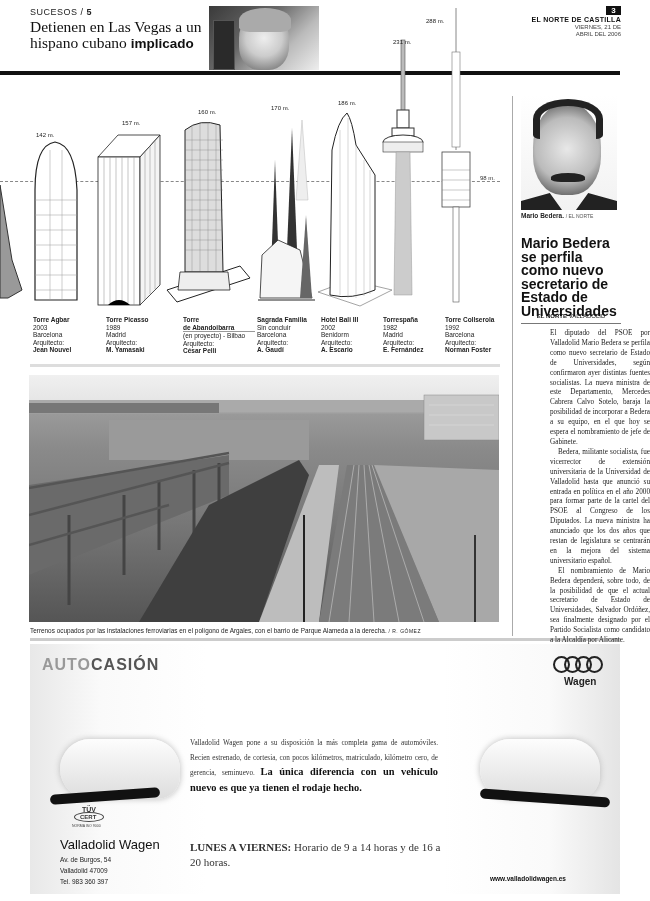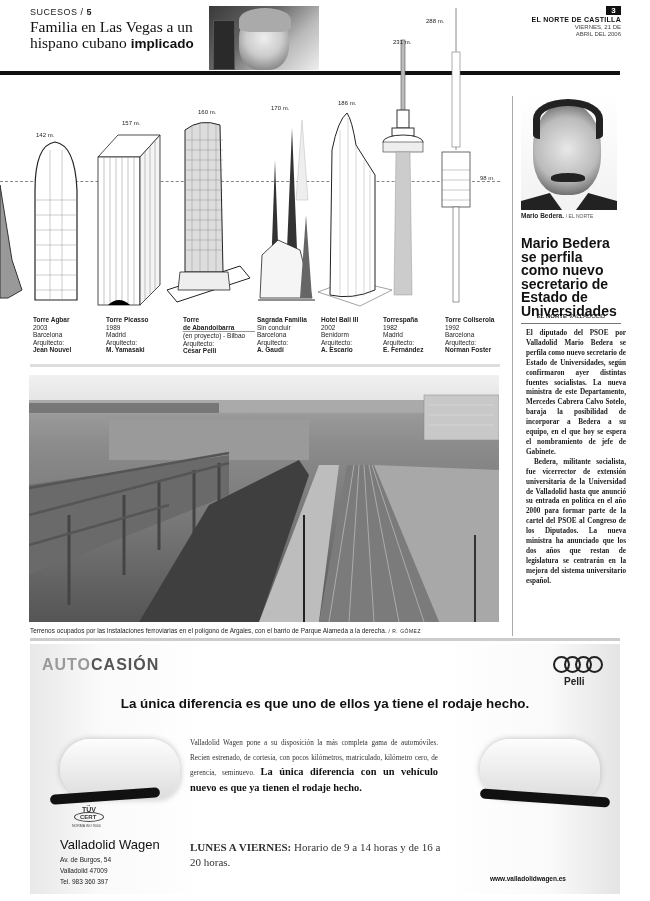--- a/index.html
+++ b/index.html
@@ -37,21 +37,21 @@
   .portrait { left: 521px; top: 95px; width: 96px; height: 115px; background: linear-gradient(180deg,#fff 0%,#f2f2f2 100%); overflow: hidden; }
   .portrait .head { position: absolute; left: 12px; top: 8px; width: 68px; height: 92px; border-radius: 48% 48% 42% 42%; background: radial-gradient(circle at 50% 50%, #e8e8e8 0%, #bbb 55%, #555 90%); }
   .portrait .hair { position: absolute; left: 12px; top: 4px; width: 70px; height: 40px; border-radius: 50% 50% 10% 10%; border: 7px solid #222; border-bottom: none; }
   .portrait .mustache { position: absolute; left: 30px; top: 78px; width: 34px; height: 9px; background: #222; border-radius: 50% 50% 30% 30%; }
   .portrait .suit { position: absolute; left: 0; top: 98px; width: 96px; height: 20px; background: #222; clip-path: polygon(0 40%,30% 0,45% 100%,55% 100%,70% 0,100% 40%,100% 100%,0 100%); }
   .portrait-cap { left: 521px; top: 212px; font-size: 6.5px; color: #222; }
   .portrait-cap .credit { font-size: 5px; color: #555; }
   .side-headline { left: 521px; top: 237px; width: 100px; font-size: 14px; line-height: 13.6px; font-weight: bold; color: #111; }
   .byline { left: 521px; top: 313px; width: 100px; text-align: center; font-size: 6px; border-bottom: 1px solid #777; padding-bottom: 4px; }
   .byline b { font-weight: bold; }
-  .side-body { left: 526px; top: 329px; width: 100px; font-family: "Liberation Serif", serif; font-size: 7.2px; line-height: 9.9px; text-align: justify; color: #222; font-weight: bold; }
+  .side-body { left: 550px; top: 329px; width: 100px; font-family: "Liberation Serif", serif; font-size: 7.2px; line-height: 9.9px; text-align: justify; color: #222; }
   .side-body p { text-indent: 0; }
   .side-body p + p { text-indent: 8px; }
 
   
   .ad { left: 30px; top: 644px; width: 590px; height: 250px; background: linear-gradient(90deg,#e8e8e8 0%,#fafafa 12%,#fff 30%,#fff 70%,#fafafa 88%,#e4e4e4 100%); overflow: hidden; padding-left: 28px; }
   .ad-brand { left: 12px; top: 12px; font-size: 16px; font-weight: bold; letter-spacing: 1px; }
   .ad-brand .light { color: #999; }
   .ad-brand .dark { color: #555; }
   .audi-rings { left: 523px; top: 12px; width: 50px; height: 18px; }
   .audi-rings span { position: absolute; top: 0; width: 17px; height: 17px; border: 2px solid #222; border-radius: 50%; }
@@ -74,21 +74,21 @@
   .dealer-addr { left: 30px; top: 210px; font-size: 6.5px; line-height: 11px; color: #222; }
   .ad-url { left: 460px; top: 231px; font-size: 6.5px; font-weight: bold; color: #111; }
 </style>
 </head>
 <body>
 
 <div class="abs section-label">
   <span>SUCESOS</span> / <b>5</b>
 </div>
 <div class="abs headline">
-  <span>Familia en Las Vegas a un hispano cubano </span><span class="bold">implicado</span><br>
+  <span>Detienen en Las Vegas a un hispano cubano </span><span class="bold">implicado</span><br>
 </div>
 <div class="abs head-photo">
   <div class="door"></div>
     <div class="face"></div>
     <div class="hair"></div>
 </div>
 <div class="abs page-num">3</div>
 <div class="abs paper-name">EL NORTE DE CASTILLA</div>
 <div class="abs date">
   <div>VIERNES, 21 DE</div>
@@ -303,32 +303,32 @@
 <div class="abs portrait-cap">
   <b>Mario Bedera.</b> <span class="credit">/ EL NORTE</span>
 </div>
 <div class="abs side-headline">Mario Bedera se perfila como nuevo secretario de Estado de Universidades</div>
 <div class="abs byline">
   <b>EL NORTE</b> <span>VALLADOLID</span>
 </div>
 <div class="abs side-body">
   <p>El diputado del PSOE por Valladolid Mario Bedera se perfila como nuevo secretario de Estado de Universidades, según confirmaron ayer distintas fuentes socialistas. La nueva ministra de este Departamento, Mercedes Cabrera Calvo Sotelo, baraja la posibilidad de incorporar a Bedera a su equipo, en el que hoy se espera el nombramiento de jefe de Gabinete.</p>
   <p>Bedera, militante socialista, fue vicerrector de extensión universitaria de la Universidad de Valladolid hasta que anunció su entrada en política en el año 2000 para formar parte de la cartel del PSOE al Congreso de los Diputados. La nueva ministra ha anunciado que los dos años que restan de legislatura se centrarán en la mejora del sistema universitario español.</p>
+  <p>El nombramiento de Mario Bedera dependerá, sobre todo, de la posibilidad de que el actual secretario de Estado de Universidades, Salvador Ordóñez, sea finalmente designado por el Partido Socialista como candidato a la Alcaldía por Alicante.</p>
 </div>
 
 <div class="abs ad">
   <div class="abs ad-brand"><span class="light">AUTO</span><span class="dark">CASIÓN</span></div>
   <div class="abs audi-rings">
     <span style="left:0"></span>
       <span style="left:11px"></span>
       <span style="left:22px"></span>
       <span style="left:33px"></span>
   </div>
-  <div class="abs audi-word">Pelli</div>
-  <div class="abs ad-slogan">La única diferencia es que uno de ellos ya tiene el rodaje hecho.</div>
+  <div class="abs audi-word">Wagen</div>
 
   <div class="abs mirror-l">
     <div class="mirror-shell" style="left:40px;top:0"></div>
     <div class="mirror-arm" style="left:30px;top:52px;width:110px;transform:rotate(-4deg)"></div>
   </div>
   <div class="abs mirror-r">
     <div class="mirror-shell" style="left:10px;top:0"></div>
     <div class="mirror-arm" style="left:10px;top:54px;width:130px;transform:rotate(4deg)"></div>
   </div>
 

